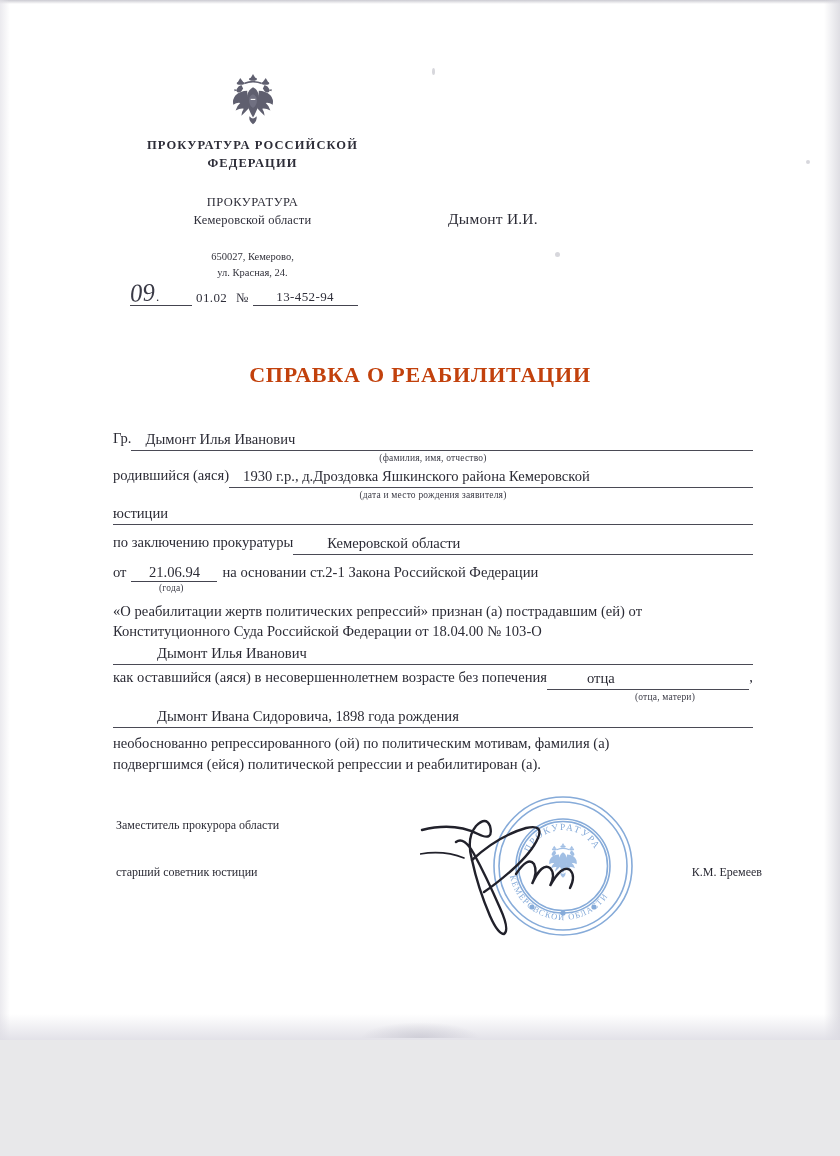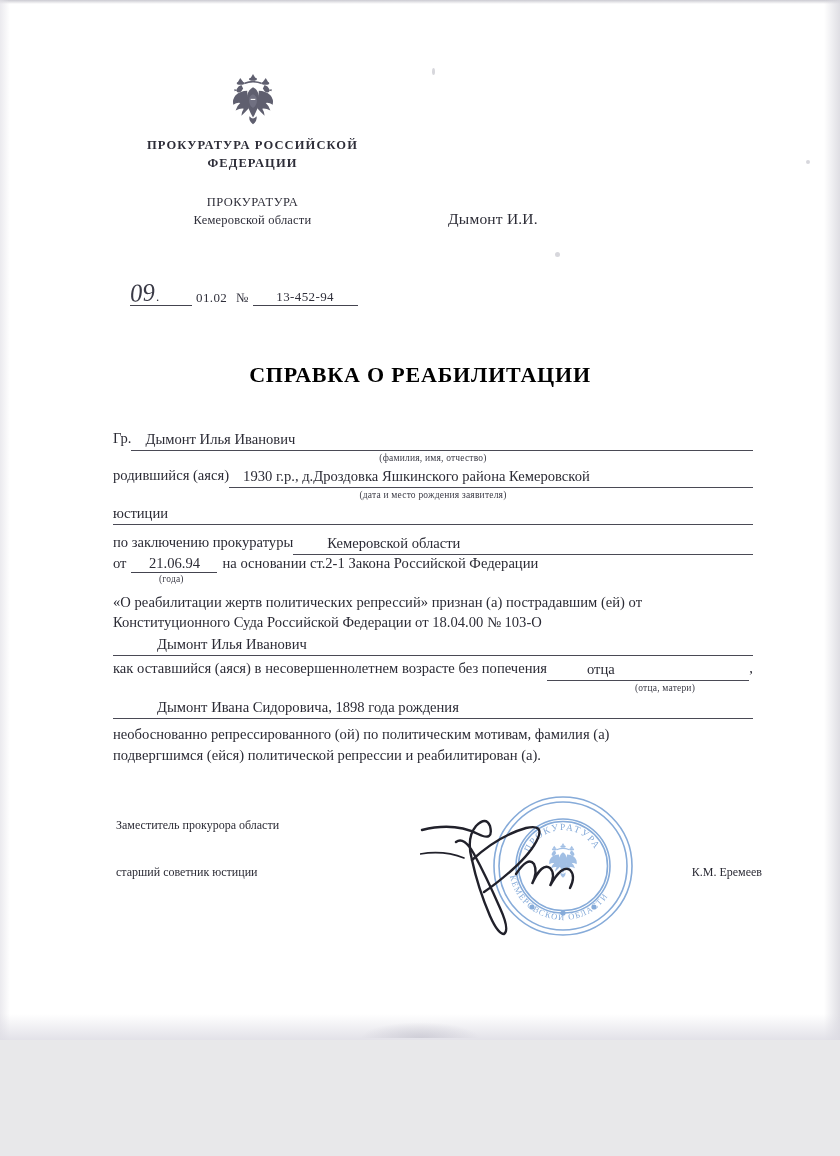--- a/index.html
+++ b/index.html
@@ -150,21 +150,21 @@
 
   
   .doc-title {
     position: absolute;
     left: 0; right: 0;
     top: 362px;
     text-align: center;
     font-weight: bold;
     font-size: 22px;
     letter-spacing: .8px;
-    color: #000000;
+    color: #c2410c;
   }
 
   
   .body {
     position: absolute;
     left: 113px;
     top: 430px;
     width: 640px;
     font-size: 14.6px;
     color: #2b2b35;
@@ -297,20 +297,24 @@
     <div class="org-title">
       <div>ПРОКУРАТУРА  РОССИЙСКОЙ</div>
       <div>ФЕДЕРАЦИИ</div>
     </div>
 
     <div class="org-sub">
       <div>ПРОКУРАТУРА</div>
       <div class="sub-line2">Кемеровской  области</div>
     </div>
 
+    <div class="org-addr">
+      <div>650027, Кемерово,</div>
+      <div>ул. Красная, 24.</div>
+    </div>
   </div>
 
   <div class="doc-ref">
     <span class="ref-rule ref-day-rule">
       <span class="hand-day">09</span><span>.</span>
     </span>
     <span class="ref-date">01.02</span>
     <span class="ref-no">№</span>
     <span class="ref-rule ref-num-rule">13-452-94</span>
   </div>
@@ -335,21 +339,21 @@
 
     <div class="line" style="margin-top:4px;">
       <span class="fill center"><span>юстиции</span></span>
     </div>
 
     <div class="line" style="margin-top:9px;">
       <span class="lbl">по заключению прокуратуры</span>
       <span class="fill"><span style="padding-left:34px;">Кемеровской области</span></span>
     </div>
 
-    <div class="line" style="">
+    <div class="line" style="margin-top:9px;">
       <span class="lbl">от</span>
       <span class="ref-rule" style="width:86px;text-align:center;margin:0 5px;">21.06.94</span>
       <span class="lbl">на основании ст.2-1 Закона Российской Федерации</span>
     </div>
     <div class="caption" style="text-align:left;margin-left:46px;margin-top:2px;">(года)</div>
 
     <div class="para" style="margin-top:7px;">
       <div>«О реабилитации жертв политических репрессий» признан (а) пострадавшим (ей) от</div>
       <div>Конституционного Суда Российской Федерации от 18.04.00 № 103-О</div>
     </div>

